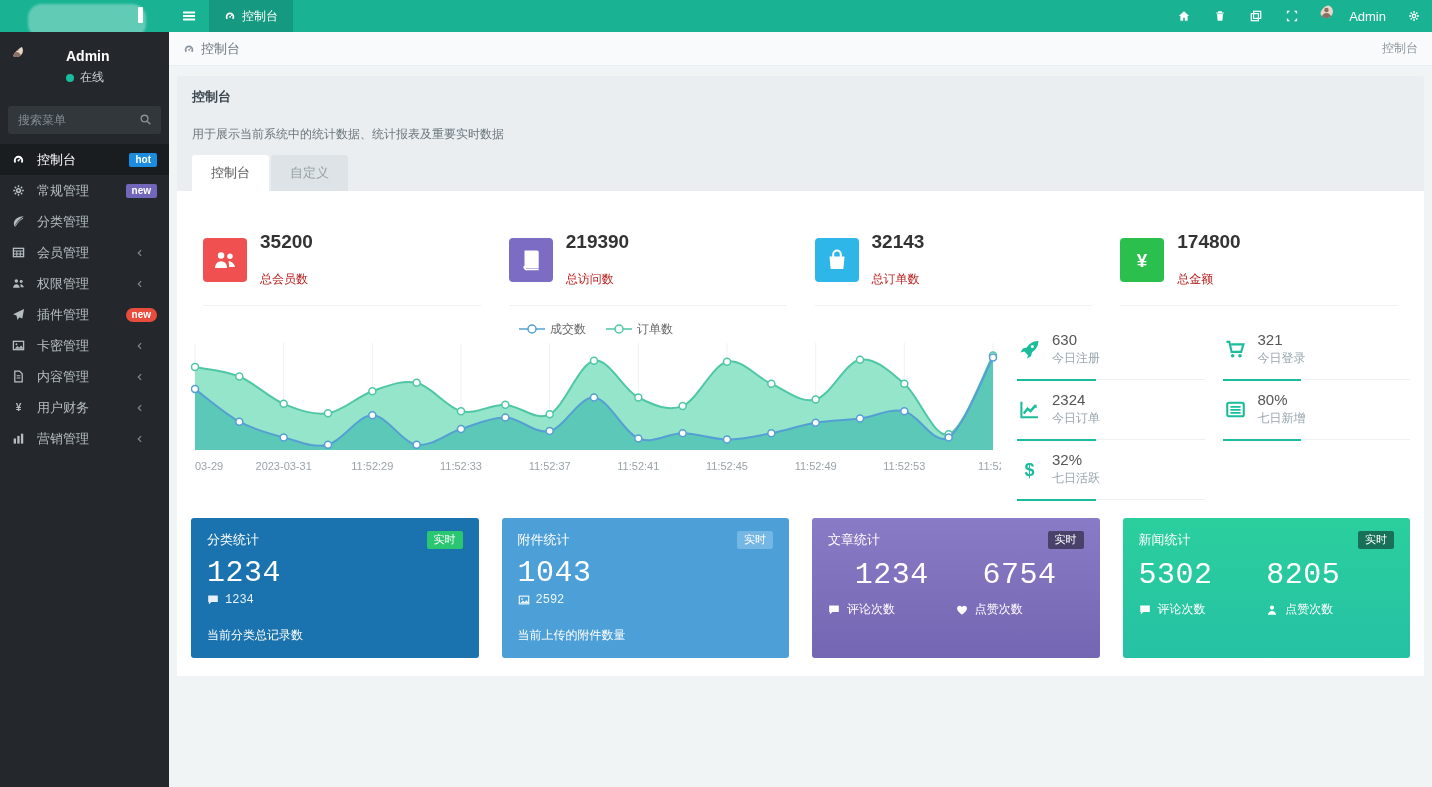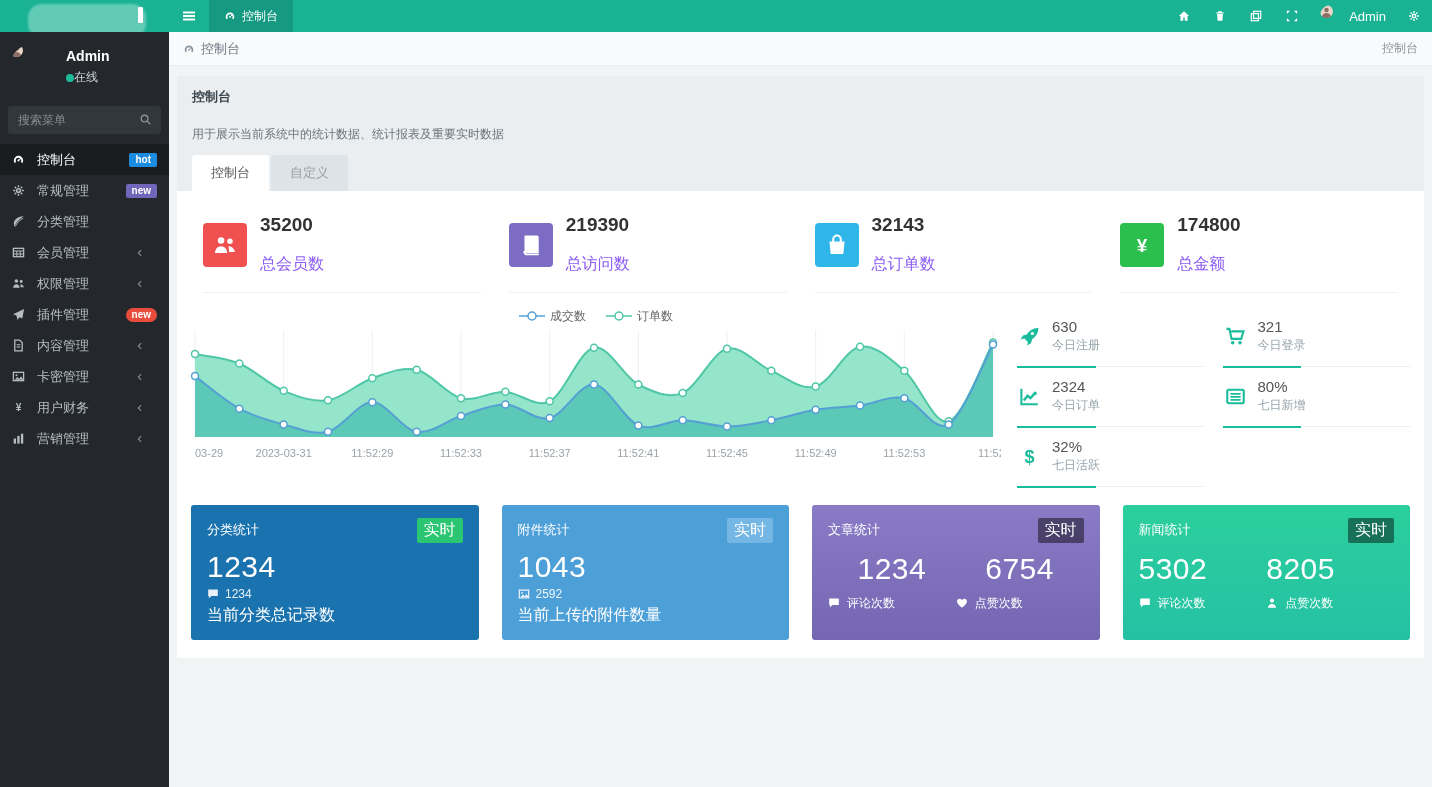--- a/index.html
+++ b/index.html
@@ -10,21 +10,21 @@
 
   
   .sidebar { width:169px; flex:0 0 169px; background:#24282c; height:100%; }
   .logo { height:32px; background:#19b394; position:relative; overflow:hidden; }
   .logo-blob { position:absolute; left:28px; top:4px; width:118px; height:34px; border-radius:14px;
     background:rgba(255,255,255,0.32); filter:blur(1px); }
   .logo-mark { position:absolute; left:138px; top:7px; width:5px; height:16px; background:#fff; border-radius:1px; }
   .user-panel { display:flex; align-items:center; gap:10px; padding:12px 10px; }
   .avatar-lg { width:46px; height:46px; border-radius:50%; overflow:hidden; flex:0 0 46px; }
   .uname { color:#fff; font-weight:bold; font-size:14px; }
-  .ustatus { margin-top:5px; font-size:12px; color:#cfd6da; display:flex; align-items:center; }
+  .ustatus { margin-top:5px; font-size:12px; color:#cfd6da; display:flex; align-items:center; gap:6px; }
   .dot { width:8px; height:8px; border-radius:50%; background:#1abc9c; display:inline-block; }
   .search { margin:4px 8px 10px; position:relative; }
   .search input { width:100%; height:28px; background:#32373c; border:none; border-radius:3px;
     color:#cfd6da; font-size:12px; padding:0 28px 0 10px; outline:none; font-family:inherit; }
   .search input::placeholder { color:#848d94; }
   .search .icon { position:absolute; right:9px; top:7px; color:#8a9198; font-size:13px; }
   .mitem { display:flex; align-items:center; padding:0 12px; height:31px; color:#b5bdc3;
     text-decoration:none; font-size:13px; cursor:pointer; position:relative; }
   .mitem.active { background:#1a1d20; color:#fff; }
   .mitem .icon { width:22px; font-size:13px; color:inherit; }
@@ -50,54 +50,54 @@
   .breadcrumb-bar .icon { margin-right:6px; color:#8a949c; font-size:12px; }
   .bc-right { margin-left:auto; font-size:12px; color:#8a949c; }
 
   .content { flex:1; padding:10px 8px; overflow:hidden; }
   .panel-heading { background:#eaeef0; padding:12px 15px 0; border-radius:2px 2px 0 0; }
   .ph-title { font-weight:bold; font-size:13px; color:#3c464e; }
   .ph-sub { font-size:12px; color:#6b757d; margin-top:20px; }
   .tabs { display:flex; margin-top:12px; gap:2px; }
   .tab { padding:9px 19px; font-size:13px; color:#98a1a8; background:#dde3e6; border-radius:3px 3px 0 0; cursor:pointer; }
   .tab.active { background:#fff; color:#555; }
-  .panel-body { background:#fff; padding:15px 12px 18px; }
+  .panel-body { background:#fff; padding:32px 12px 18px; }
 
   
   .stats-row { display:flex; }
   .stat { flex:1; display:flex; align-items:center; gap:13px; margin:0 14px; padding:8px 0 17px;
     border-bottom:1px solid #f0f2f3; }
   .stat-icon { width:44px; height:44px; border-radius:4px; color:#fff; display:flex; align-items:center;
     justify-content:center; font-size:24px; flex:0 0 44px; }
   .stat-val { font-size:19px; font-weight:bold; color:#333; }
-  .stat-lbl { font-size:16px; color:#8b5cf6; margin-top:18px; }
+  .stat-lbl { font-size:12px; color:#b91c1c; margin-top:18px; }
 
   
   .mid-row { display:flex; margin-top:14px; padding:0 2px; }
   .chart-wrap { width:810px; flex:0 0 810px; }
   .legend { height:18px; display:flex; justify-content:center; gap:20px; align-items:center;
     font-size:12px; color:#666; }
   .legend .lg { display:flex; align-items:center; gap:5px; cursor:pointer; }
   .mini-grid { flex:1; margin-left:16px; display:grid; grid-template-columns:1fr 1fr; column-gap:18px;
     align-content:start; }
   .mini { display:flex; align-items:center; gap:12px; padding:11px 2px 13px; position:relative; }
   .mini::after { content:""; position:absolute; left:0; right:0; bottom:0; height:1px; background:#edf0f1; }
   .mini::before { content:""; position:absolute; left:0; bottom:-1px; width:42%; height:2px; background:#1abc9c; z-index:1; }
   .mini .icon { color:#1abc9c; font-size:21px; }
   .mini .mv { font-size:15px; color:#555; }
   .mini .ml { font-size:12px; color:#98a6ad; margin-top:2px; }
 
   
-  .cards-row { display:flex; gap:23px; margin-top:18px; padding:0 2px; }
+  .cards-row { display:flex; gap:23px; margin-top:18px; padding:0 2px;font-family:Liberation Mono, monospace; }
   .card { flex:1; border-radius:3px; color:#fff; padding:13px 16px 14px; }
   .card-head { display:flex; justify-content:space-between; align-items:center; font-size:13px; }
-  .badge { font-size:16px; padding:2px 7px; border-radius:2px; line-height:1.3; }
+  .badge { font-size:11px; padding:2px 7px; border-radius:2px; line-height:1.3; }
   .big { font-size:30px; margin-top:7px; letter-spacing:0.5px; }
   .sub { font-size:12px; opacity:.9; margin-top:3px; display:flex; gap:6px; align-items:center; }
-  .caption { font-size:16px; margin-top:4px; }
+  .caption { font-size:12px; margin-top:20px; }
   .cols { display:flex; margin-top:2px; }
   .colc { width:50%; }
   .colc .lbl { font-size:12px; margin-top:9px; display:flex; gap:7px; align-items:center; }
 </style>
 </head>
 <body>
 
 <div class="app">
 
   <aside class="sidebar">
@@ -194,40 +194,40 @@
             <svg viewBox="0 0 14 14" width="1em" height="1em">
               <path d="M13 1L1.2 6.8l3.6 1.4L6 12.9l1.9-2.9 3.2 1.3L13 1z" fill="currentColor"></path>
             </svg>
           </span>
           <span class="mlabel">插件管理</span>
           <span class="mbadge pill" style="background: rgb(231, 76, 60);">new</span>
         </a>
         <a class="mitem">
           <span class="icon">
             <svg viewBox="0 0 14 14" width="1em" height="1em">
-              <path d="M3 1.2h5.2L11 4v8.8H3z" fill="none" stroke="currentColor" stroke-width="1.4"></path>
-              <path d="M5 6.2h4M5 8.7h4" stroke="currentColor" stroke-width="1.1"></path>
-            </svg>
-          </span>
-          <span class="mlabel">内容管理</span>
-          <span class="icon arrow">
-            <svg viewBox="0 0 14 14" width="1em" height="1em">
-              <path d="M8.6 3L4.6 7l4 4" fill="none" stroke="currentColor" stroke-width="1.7"></path>
-            </svg>
-          </span>
-        </a>
-        <a class="mitem">
-          <span class="icon">
-            <svg viewBox="0 0 14 14" width="1em" height="1em">
               <rect x="1.5" y="2.5" width="11" height="9" fill="none" stroke="currentColor" stroke-width="1.4"></rect>
               <circle cx="4.8" cy="5.7" r="1" fill="currentColor"></circle>
               <path d="M3 10.4l2.8-2.8 2 1.9 2-2.4 2.7 3.3z" fill="currentColor"></path>
             </svg>
           </span>
           <span class="mlabel">卡密管理</span>
+          <span class="icon arrow">
+            <svg viewBox="0 0 14 14" width="1em" height="1em">
+              <path d="M8.6 3L4.6 7l4 4" fill="none" stroke="currentColor" stroke-width="1.7"></path>
+            </svg>
+          </span>
+        </a>
+        <a class="mitem">
+          <span class="icon">
+            <svg viewBox="0 0 14 14" width="1em" height="1em">
+              <path d="M3 1.2h5.2L11 4v8.8H3z" fill="none" stroke="currentColor" stroke-width="1.4"></path>
+              <path d="M5 6.2h4M5 8.7h4" stroke="currentColor" stroke-width="1.1"></path>
+            </svg>
+          </span>
+          <span class="mlabel">内容管理</span>
           <span class="icon arrow">
             <svg viewBox="0 0 14 14" width="1em" height="1em">
               <path d="M8.6 3L4.6 7l4 4" fill="none" stroke="currentColor" stroke-width="1.7"></path>
             </svg>
           </span>
         </a>
         <a class="mitem">
           <span class="icon">
             <svg viewBox="0 0 14 14" width="1em" height="1em">
               <text x="7" y="11" font-size="11" text-anchor="middle" fill="currentColor" font-weight="bold" font-family="inherit">¥</text>

